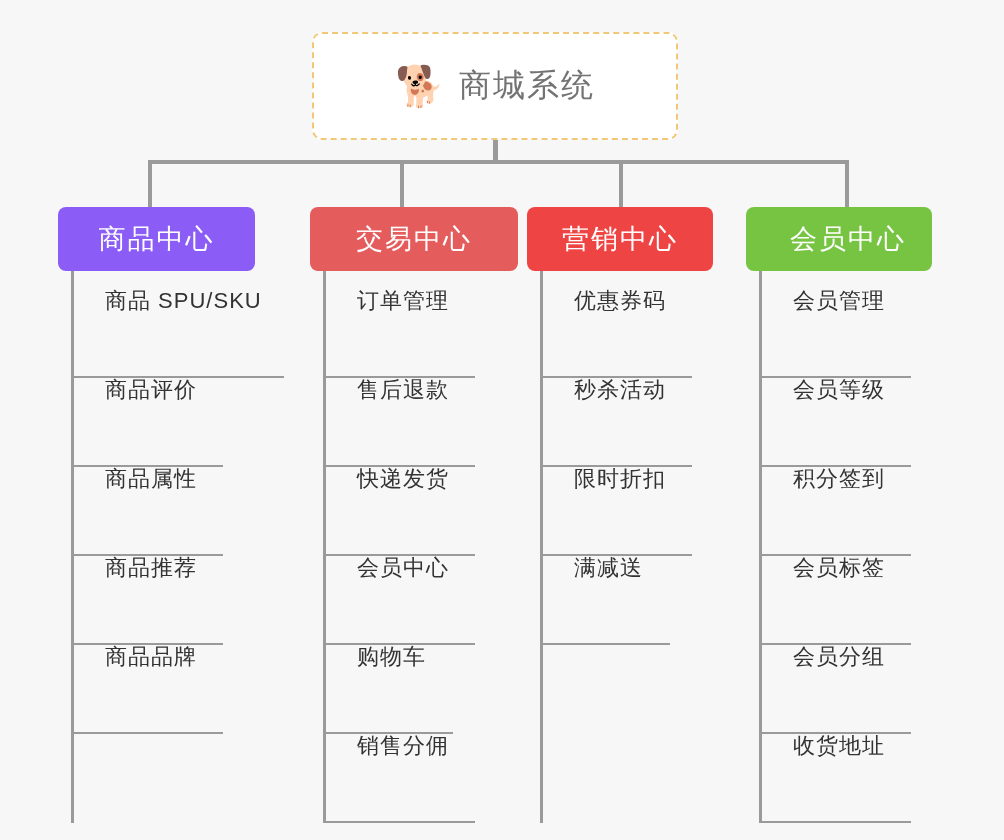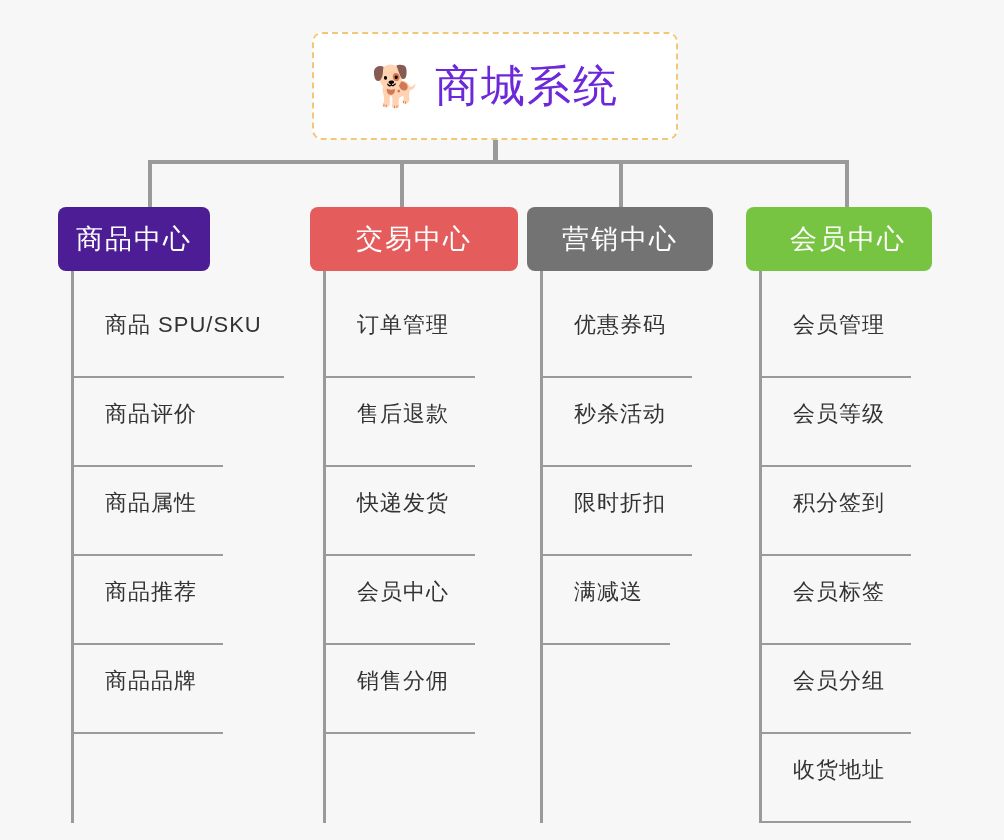--- a/index.html
+++ b/index.html
@@ -36,22 +36,22 @@
     align-items: center;
     justify-content: center;
     gap: 14px;
   }
   .root-emoji {
     font-size: 40px;
     line-height: 1;
     display: block;
   }
   .root-title {
-    font-size: 44px;
-    color: #6d28d9;
+    font-size: 32px;
+    color: #737373;
     letter-spacing: 2px;
     white-space: nowrap;
   }
 
   
   .conn {
     position: absolute;
     background: #9a9a9a;
   }
   .conn-v { width: 4px; }
@@ -88,21 +88,21 @@
     top: 0;
     width: 3px;
     background: #9a9a9a;
   }
   .leaf {
     position: relative;
     height: 89px;
     box-sizing: border-box;
     margin-left: 13px;
     display: flex;
-    align-items: center;
+    align-items: flex-start;
     padding-left: 34px;
     padding-bottom: 17px;
   }
   .leaf-label {
     font-size: 22px;
     color: #333333;
     white-space: nowrap;
     letter-spacing: 1px;
     line-height: 1.1;
   }
@@ -126,21 +126,21 @@
 
   <div class="conn conn-v" style="left:493px; top:140px; width:5px; height:24px;"></div>
   <div class="conn conn-h" style="left:149px; top:160px; width:700px; height:4px;"></div>
 
   <div class="conn conn-v" style="left:148px; top:160px; height:48px;"></div>
   <div class="conn conn-v" style="left:400px; top:160px; height:48px;"></div>
   <div class="conn conn-v" style="left:619px; top:160px; height:48px;"></div>
   <div class="conn conn-v" style="left:845px; top:160px; height:48px;"></div>
 
   <div class="branch" style="left:58px; width:186px;">
-    <div class="branch-header" style="width:152px; background:#4c1d95;">
+    <div class="branch-header" style="width:197px; background:#8b5cf6;">
       <span>商品中心</span>
     </div>
     <div class="branch-body">
       <div class="rail" style="height:552px;"></div>
       <div class="leaf">
         <span class="leaf-label">商品 SPU/SKU</span>
         <span class="leaf-underline" style="width:213px;"></span>
       </div>
       <div class="leaf">
         <span class="leaf-label">商品评价</span>
@@ -177,28 +177,32 @@
       </div>
       <div class="leaf">
         <span class="leaf-label">快递发货</span>
         <span class="leaf-underline" style="width:152px;"></span>
       </div>
       <div class="leaf">
         <span class="leaf-label">会员中心</span>
         <span class="leaf-underline" style="width:152px;"></span>
       </div>
       <div class="leaf">
+        <span class="leaf-label">购物车</span>
+        <span class="leaf-underline" style="width:130px;"></span>
+      </div>
+      <div class="leaf">
         <span class="leaf-label">销售分佣</span>
         <span class="leaf-underline" style="width:152px;"></span>
       </div>
     </div>
   </div>
 
   <div class="branch" style="left:527px; width:186px;">
-    <div class="branch-header" style="width:186px; background:#737373;">
+    <div class="branch-header" style="width:186px; background:#ef4444;">
       <span>营销中心</span>
     </div>
     <div class="branch-body">
       <div class="rail" style="height:552px;"></div>
       <div class="leaf">
         <span class="leaf-label">优惠券码</span>
         <span class="leaf-underline" style="width:152px;"></span>
       </div>
       <div class="leaf">
         <span class="leaf-label">秒杀活动</span>

